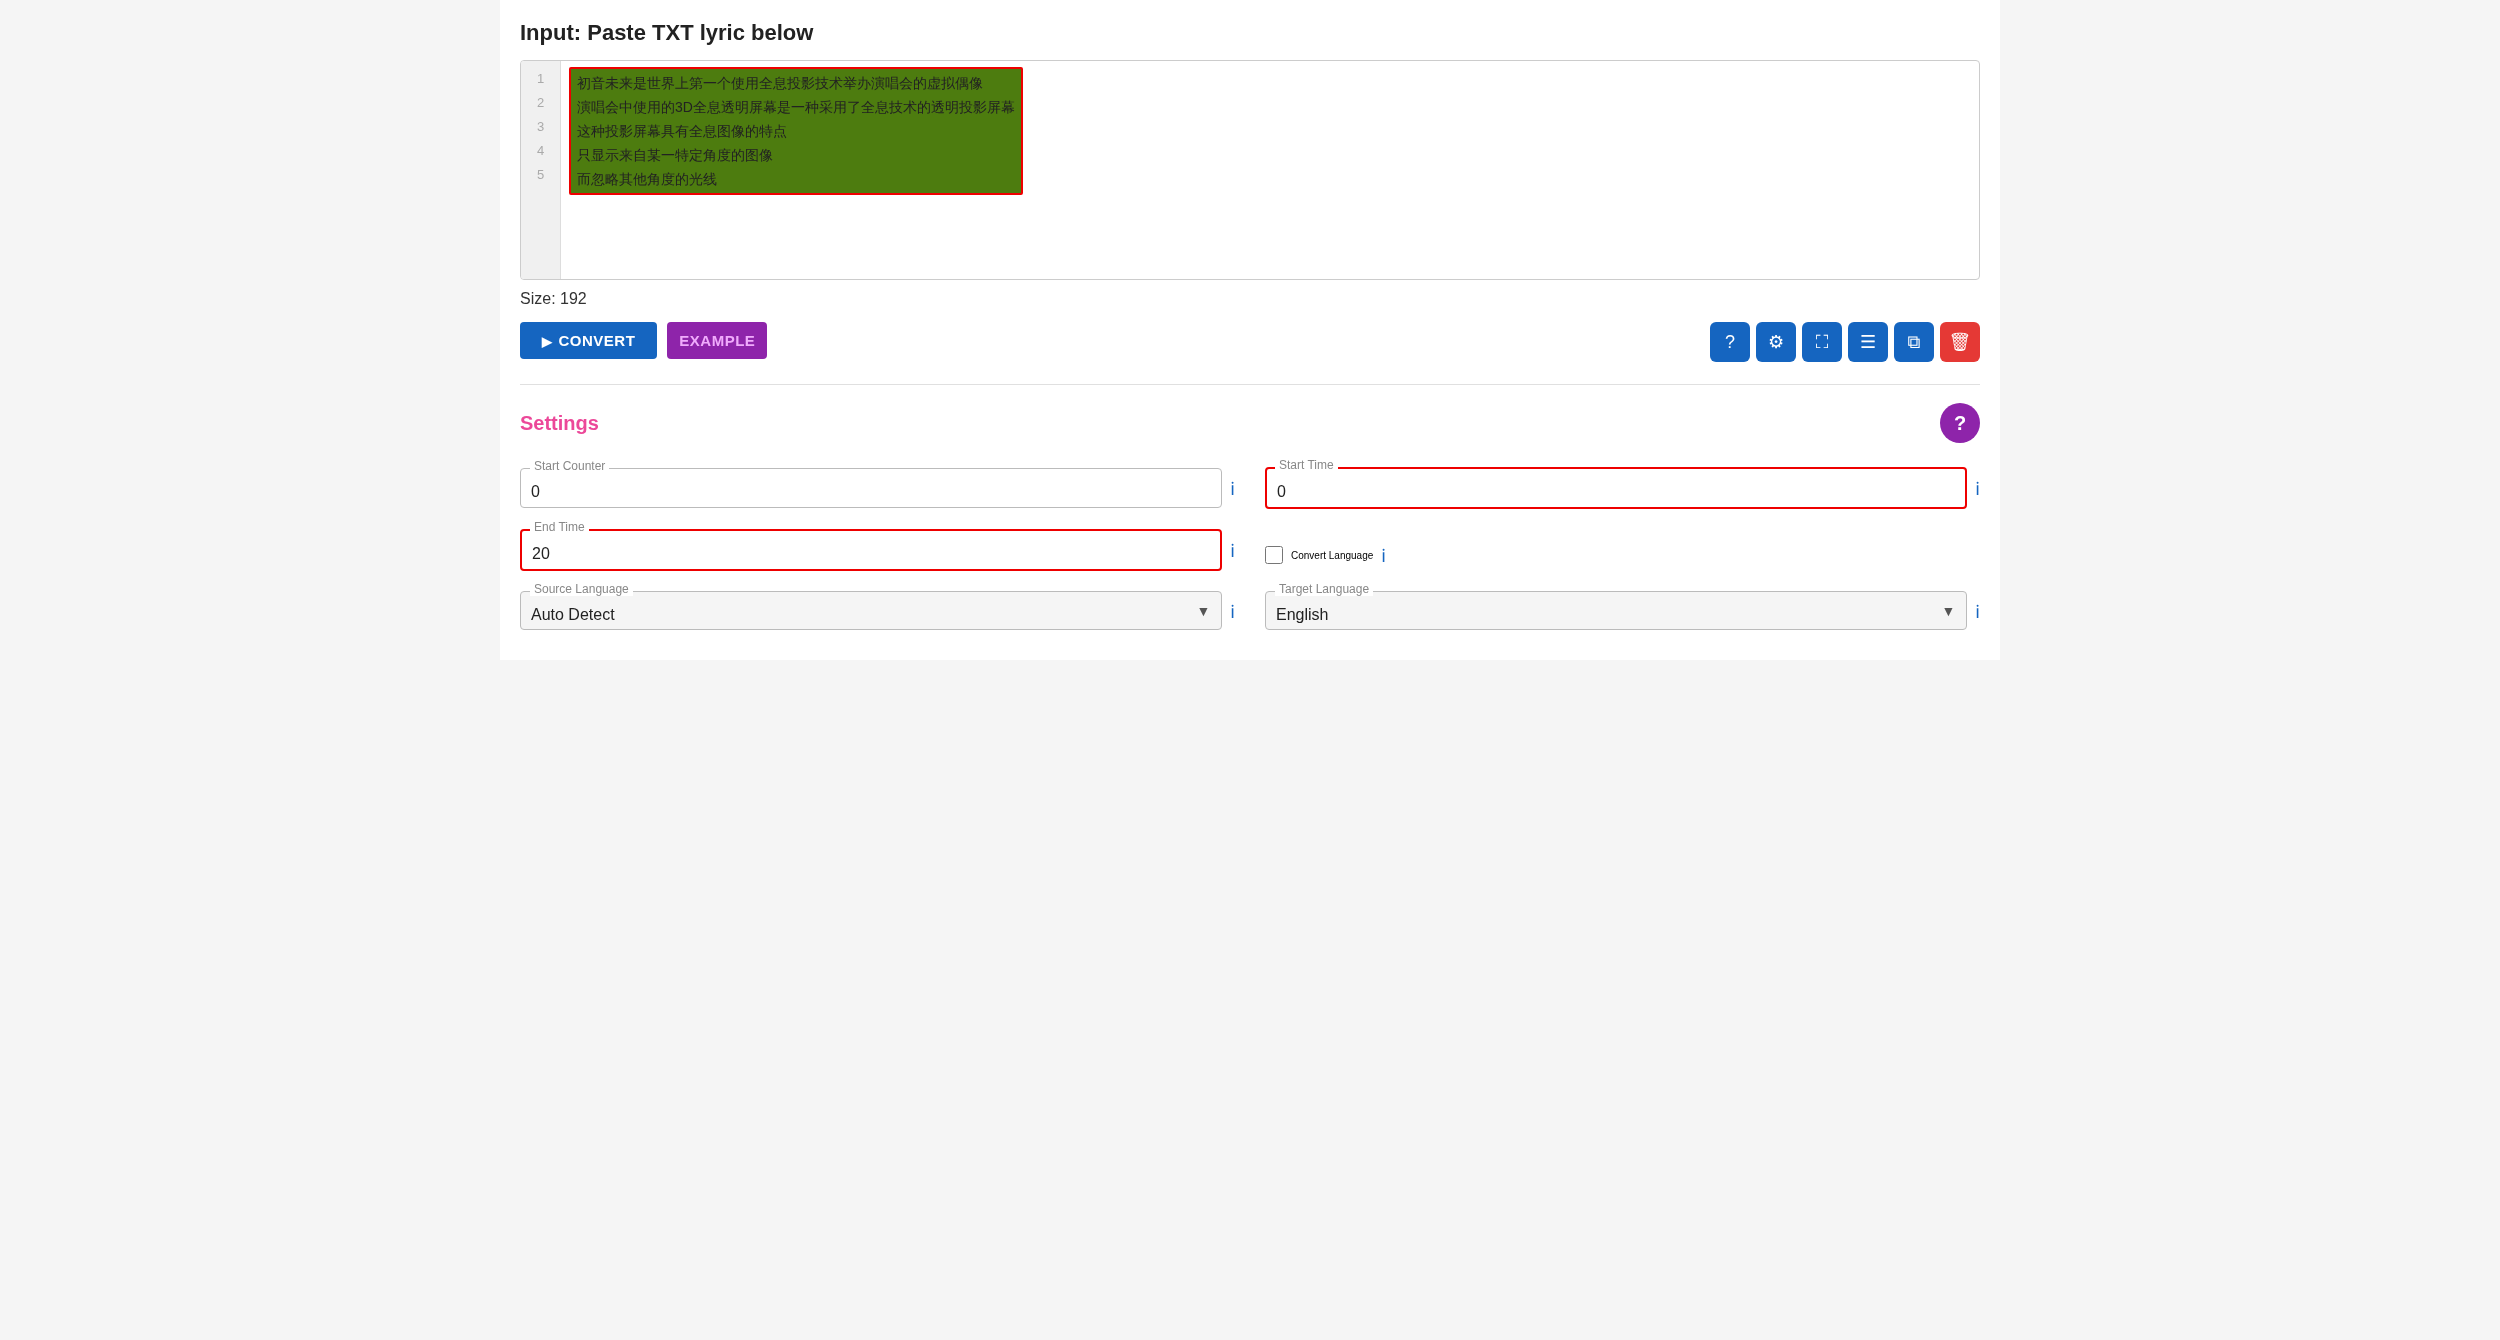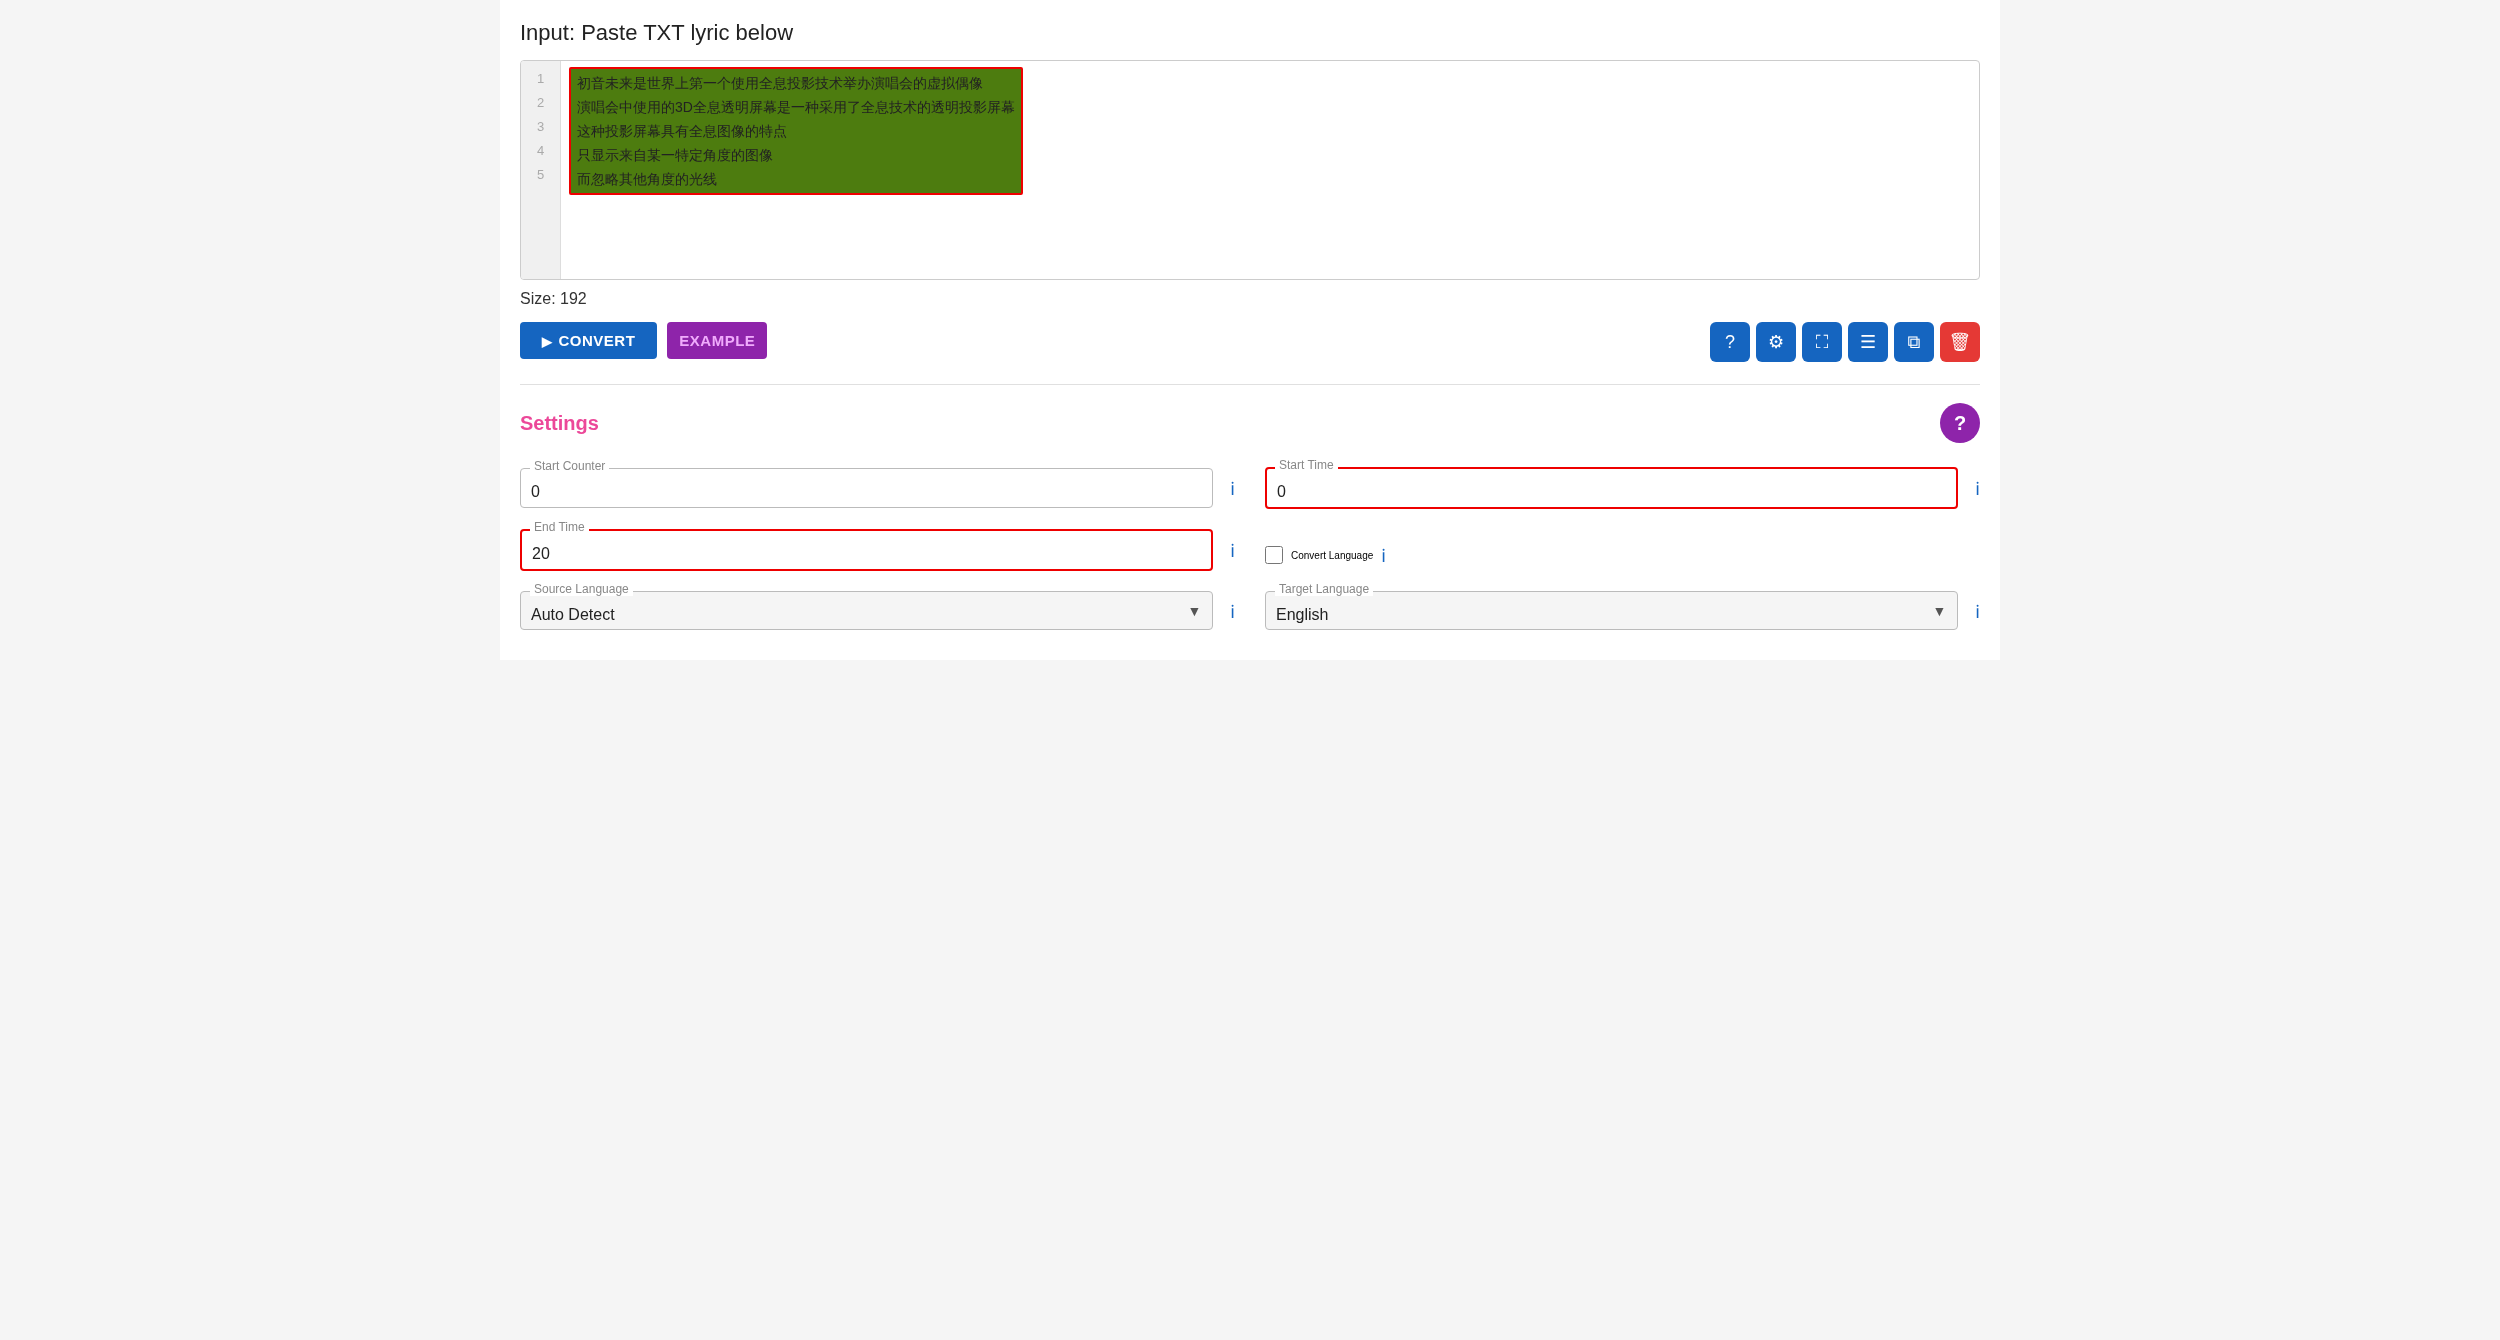--- a/index.html
+++ b/index.html
@@ -15,21 +15,21 @@
       margin: 0 auto;
       padding: 20px 20px 30px 20px;
     }
     .section-title {
       font-size: 22px;
       font-weight: bold;
       margin-bottom: 14px;
       color: #222;
     }
     .section-title span {
-      font-weight: normal;
+      font-weight: bold;
     }
     .size-label {
       margin: 10px 0 14px 0;
       font-size: 16px;
       color: #333;
     }
     .toolbar-row {
       display: flex;
       align-items: flex-start;
       justify-content: space-between;
@@ -111,21 +111,21 @@
     }
     .settings-grid {
       display: grid;
       grid-template-columns: 1fr 1fr;
       gap: 20px 30px;
     }
     .field-group {
       position: relative;
       display: flex;
       align-items: center;
-      gap: 17px;
+      gap: 8px;
     }
     .field-wrapper {
       flex: 1;
       position: relative;
     }
     .field-label {
       position: absolute;
       top: -9px;
       left: 10px;
       background: #fff;

